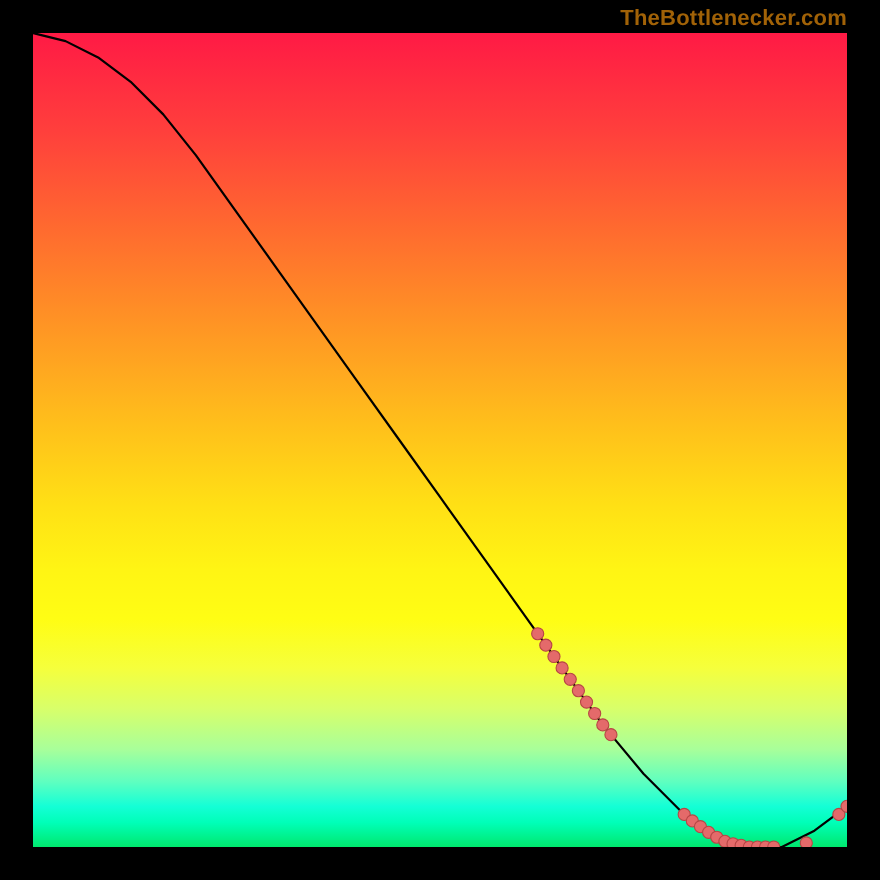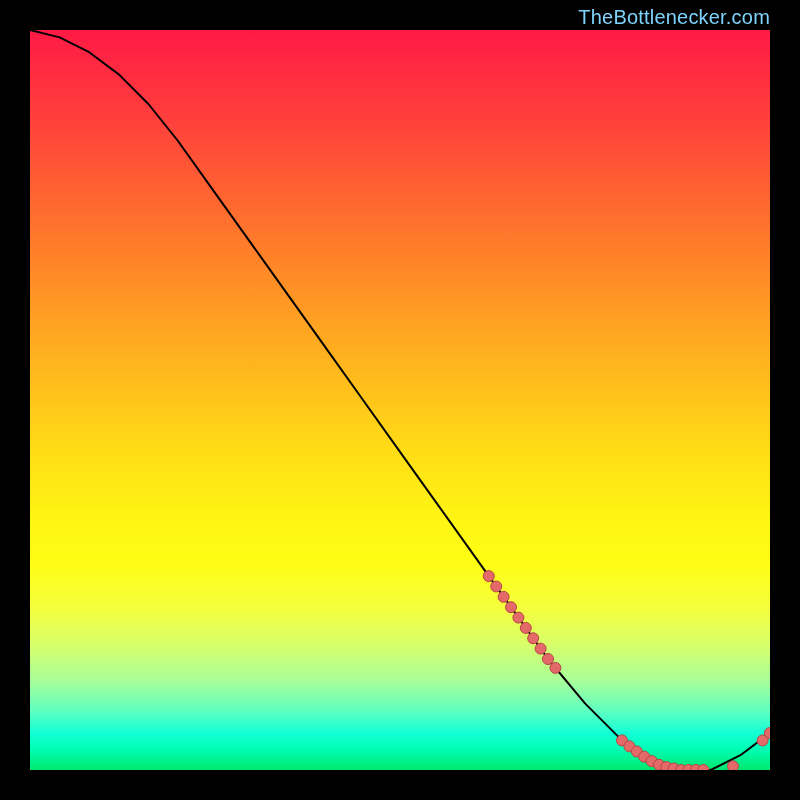--- a/index.html
+++ b/index.html
@@ -33,22 +33,22 @@
       #00ffb8 97%,
       #00e86e 100%
     );
   }
   .attribution {
     position: absolute;
     top: 6px;
     right: 30px;
     font-family: Arial, Helvetica, sans-serif;
     font-size: 20px;
-    font-weight: 400;
-    color: #7dd3fc;
+    font-weight: 700;
+    color: #a16207;
     letter-spacing: 0.2px;
   }
   svg.overlay {
     position: absolute;
     left: 30px;
     top: 30px;
     width: 740px;
     height: 740px;
   }
   .curve {

